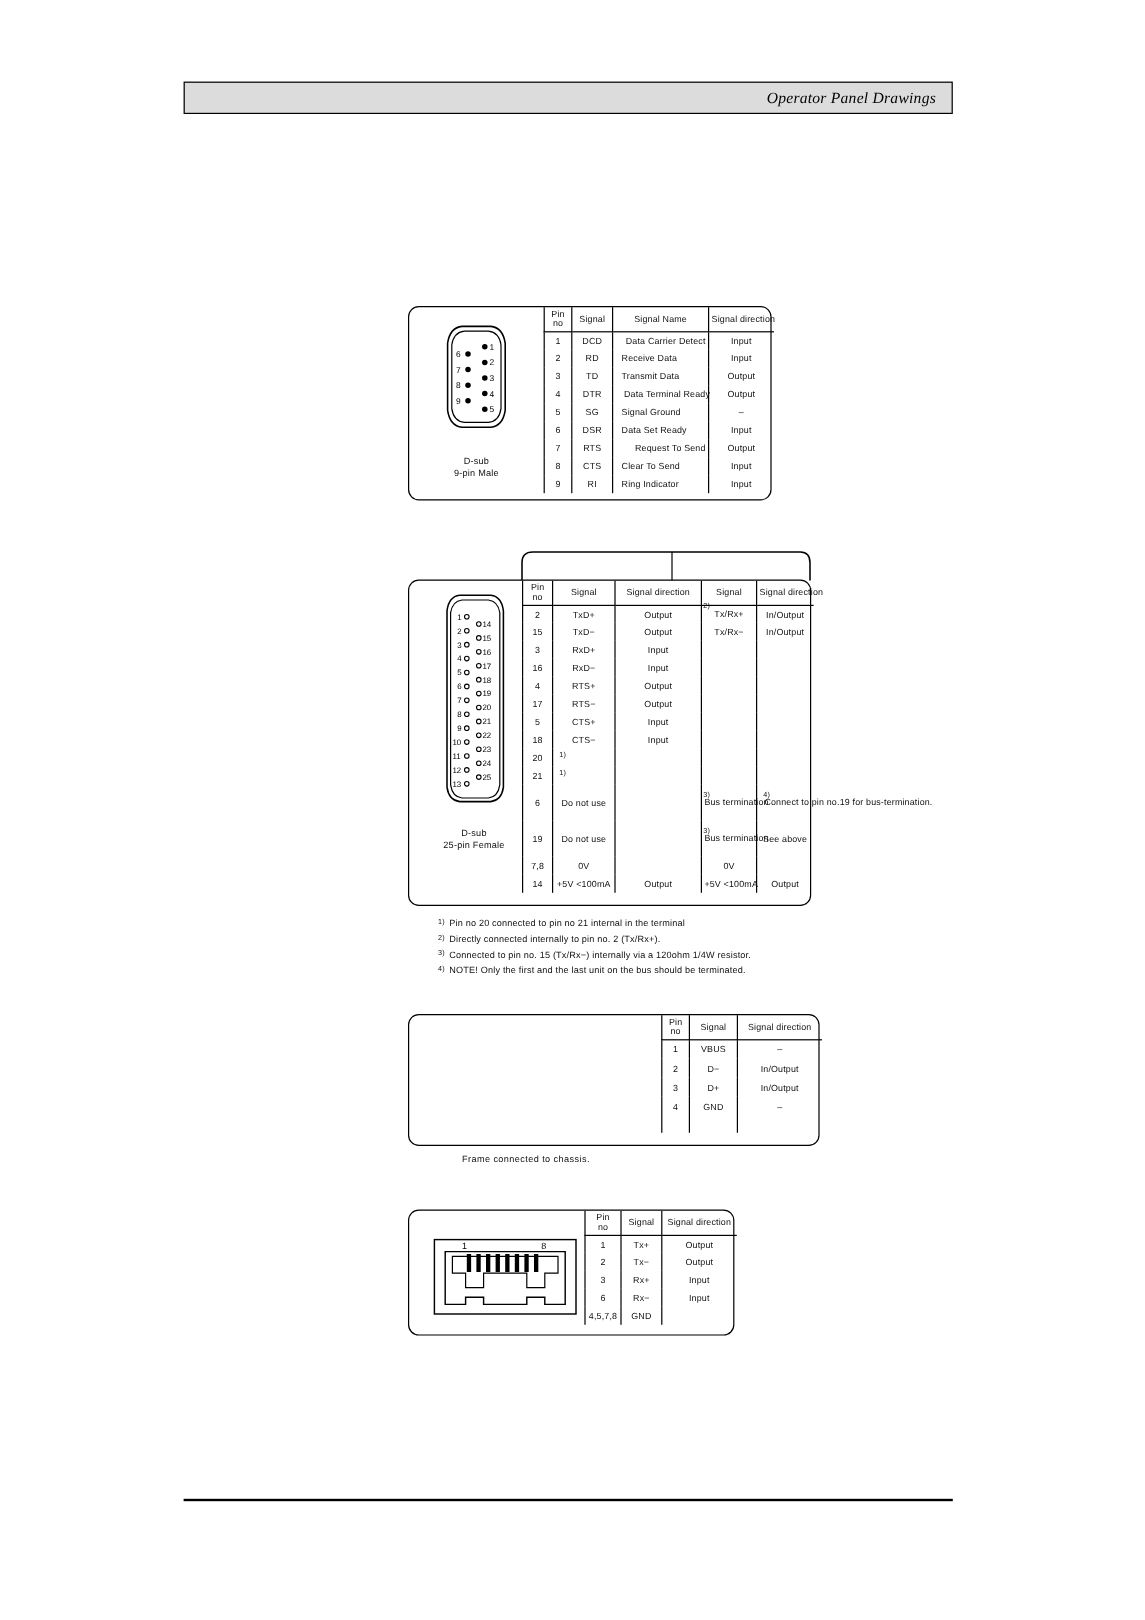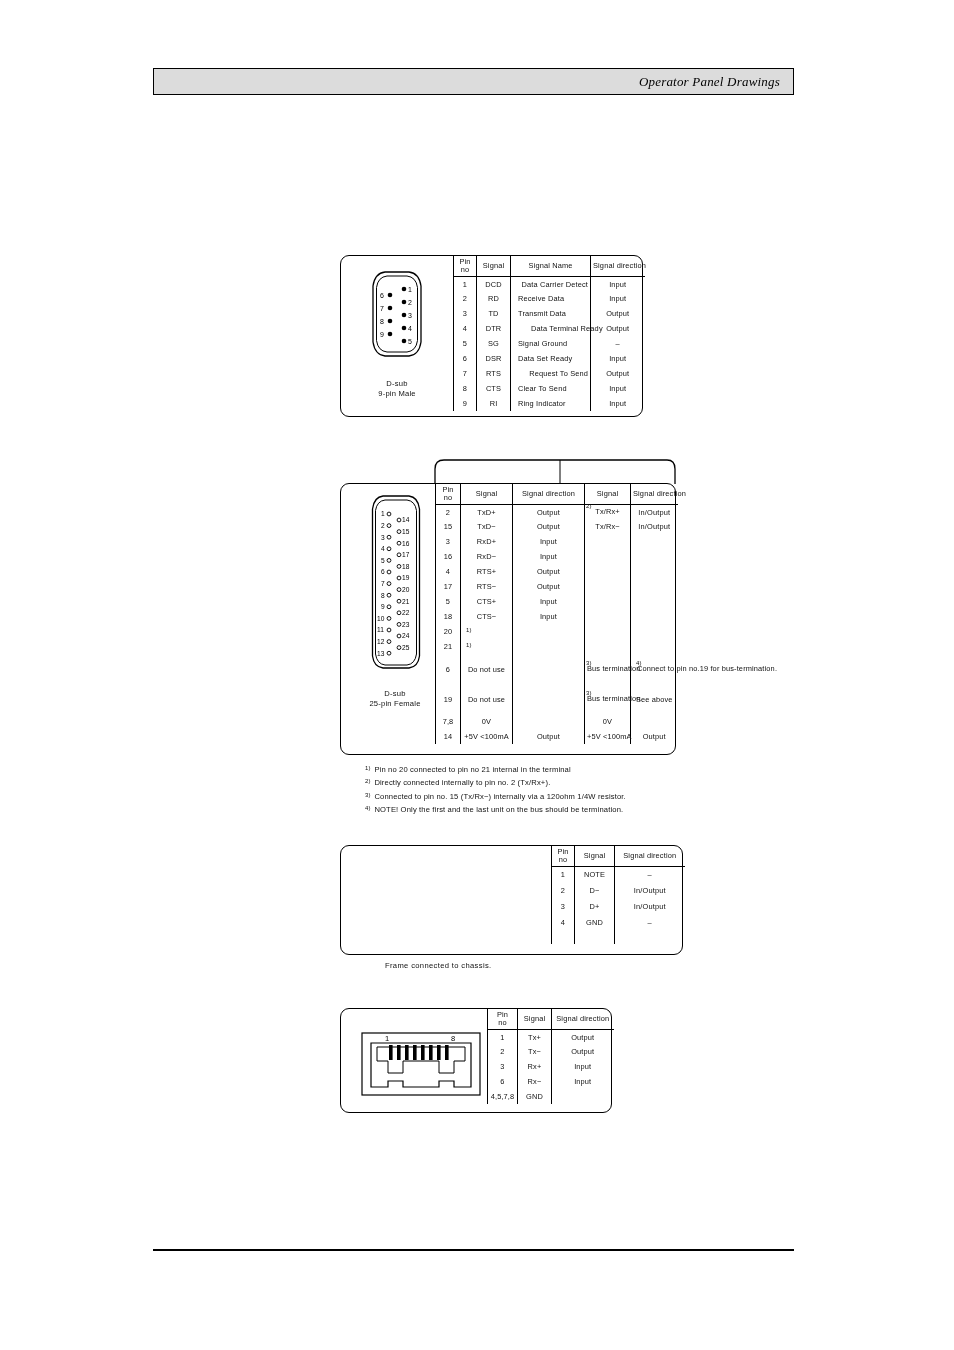--- a/index.html
+++ b/index.html
@@ -210,21 +210,21 @@
         </tr>
         <tr style="height: 15px;">
           <td>3</td>
           <td>TD</td>
           <td style="text-align:left; padding-left:7px;">Transmit Data</td>
           <td class="norb">Output</td>
         </tr>
         <tr style="height: 15px;">
           <td>4</td>
           <td>DTR</td>
-          <td style="text-align:left; padding-left:20px;">Data Terminal Ready</td>
+          <td style="text-align:left; padding-left:9px;">Data Terminal Ready</td>
           <td class="norb">Output</td>
         </tr>
         <tr style="height: 15px;">
           <td>5</td>
           <td>SG</td>
           <td style="text-align:left; padding-left:7px;">Signal Ground</td>
           <td class="norb">–</td>
         </tr>
         <tr style="height: 15px;">
           <td>6</td>
@@ -463,21 +463,21 @@
         </tr>
       </tbody>
   </table>
 </div>
 
 <div class="notes" style="left:365px; top:763px; width:420px;">
   <div id="dsub25-notes-list">
       <div><sup>1)</sup><span> Pin no 20 connected to pin no 21 internal in the terminal</span></div>
       <div><sup>2)</sup><span> Directly connected internally to pin no. 2 (Tx/Rx+).</span></div>
       <div><sup>3)</sup><span> Connected to pin no. 15 (Tx/Rx−) internally via a 120ohm 1/4W resistor.</span></div>
-      <div><sup>4)</sup><span> NOTE! Only the first and the last unit on the bus should be termination.</span></div>
+      <div><sup>4)</sup><span> NOTE! Only the first and the last unit on the bus should be terminated.</span></div>
     </div>
 </div>
 
 <div class="dwg" id="box-usb" style="left:340px; top:845px; width:343px; height:110px;">
 
 
 
   <table class="tbl" style="left:210px; width:133px;">
     <colgroup>
       <col style="width:23px">
@@ -490,21 +490,21 @@
           <span>Pin</span><br>
           <span>no</span>
         </th>
         <th>Signal</th>
         <th class="norb">Signal direction</th>
       </tr>
     </thead>
     <tbody id="usb-body">
         <tr style="height: 16px;">
           <td>1</td>
-          <td>NOTE</td>
+          <td>VBUS</td>
           <td class="norb">–</td>
         </tr>
         <tr style="height: 16px;">
           <td>2</td>
           <td>D−</td>
           <td class="norb">In/Output</td>
         </tr>
         <tr style="height: 16px;">
           <td>3</td>
           <td>D+</td>

